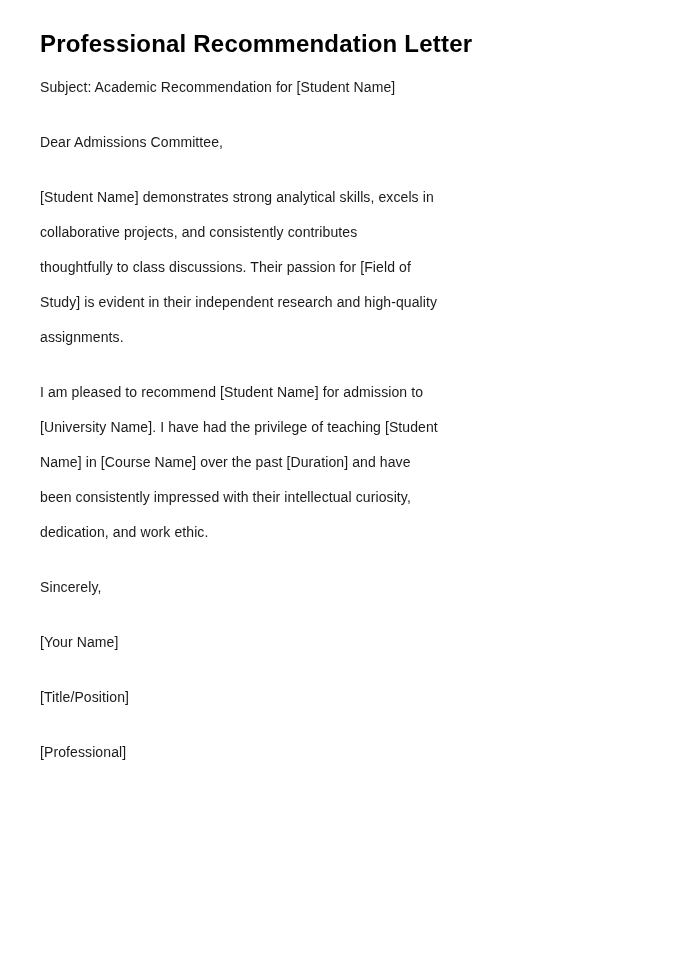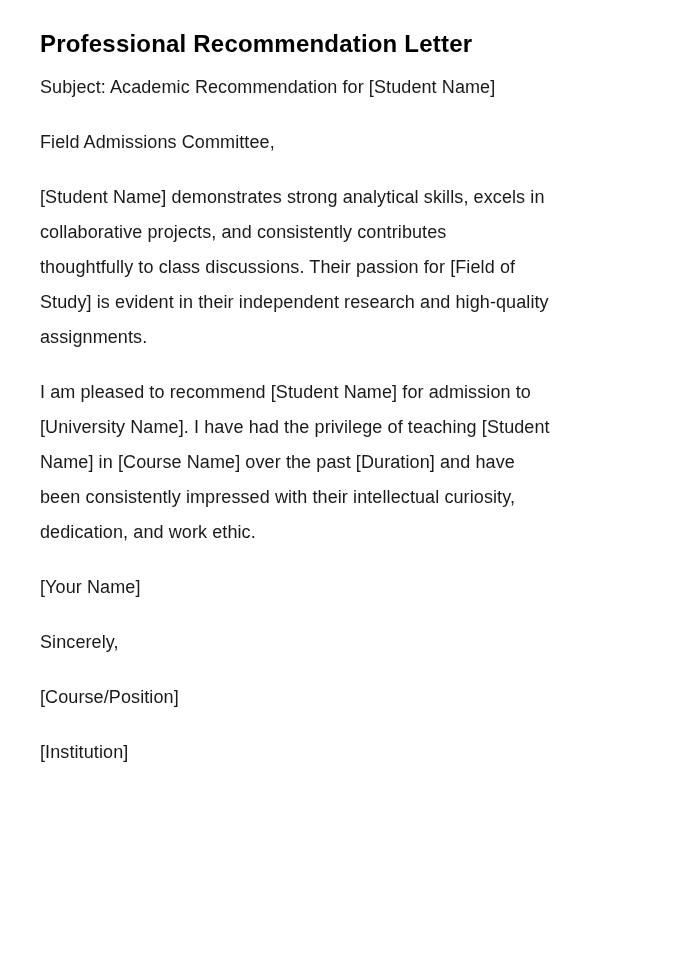--- a/index.html
+++ b/index.html
@@ -23,53 +23,53 @@
   .doc h1 {
     margin: 0;
     font-size: 24px;
     line-height: 32px;
     font-weight: 700;
     color: #000000;
     letter-spacing: 0.2px;
   }
   .doc p {
     margin: 20px 0;
-    font-size: 18px;
+    font-size: 14px;
     line-height: 35px;
     font-weight: 400;
     white-space: pre-line;
     letter-spacing: 0.1px;
   }
   .doc p.subject {
     margin-top: 10px;
   }
 </style>
 </head>
 <body>
 
 <main class="doc">
   <h1>Professional Recommendation Letter</h1>
 
   <p class="subject">Subject: Academic Recommendation for [Student Name]</p>
 
-  <p>Field Admissions Committee,</p>
+  <p>Dear Admissions Committee,</p>
 
   <p>[Student Name] demonstrates strong analytical skills, excels in
 collaborative projects, and consistently contributes
 thoughtfully to class discussions. Their passion for [Field of
 Study] is evident in their independent research and high-quality
 assignments.</p>
 
   <p>I am pleased to recommend [Student Name] for admission to
 [University Name]. I have had the privilege of teaching [Student
 Name] in [Course Name] over the past [Duration] and have
 been consistently impressed with their intellectual curiosity,
 dedication, and work ethic.</p>
 
 
+  <p>Sincerely,</p>
+
   <p>[Your Name]</p>
 
-  <p>Sincerely,</p>
+  <p>[Title/Position]</p>
 
-  <p>[Course/Position]</p>
-
-  <p>[Institution]</p>
+  <p>[Professional]</p>
 </main>
 
 </body></html>

